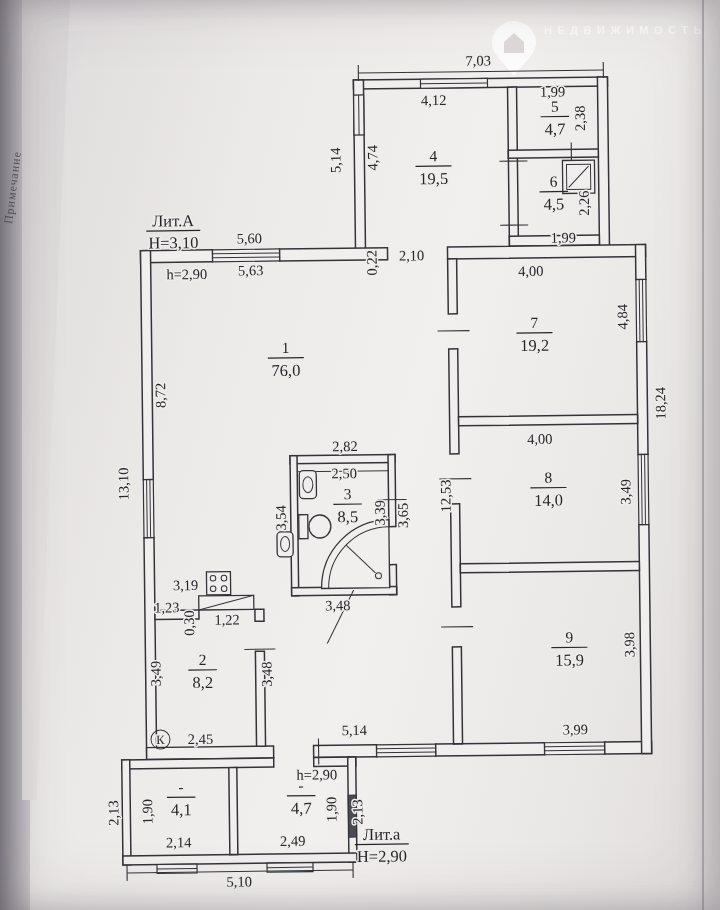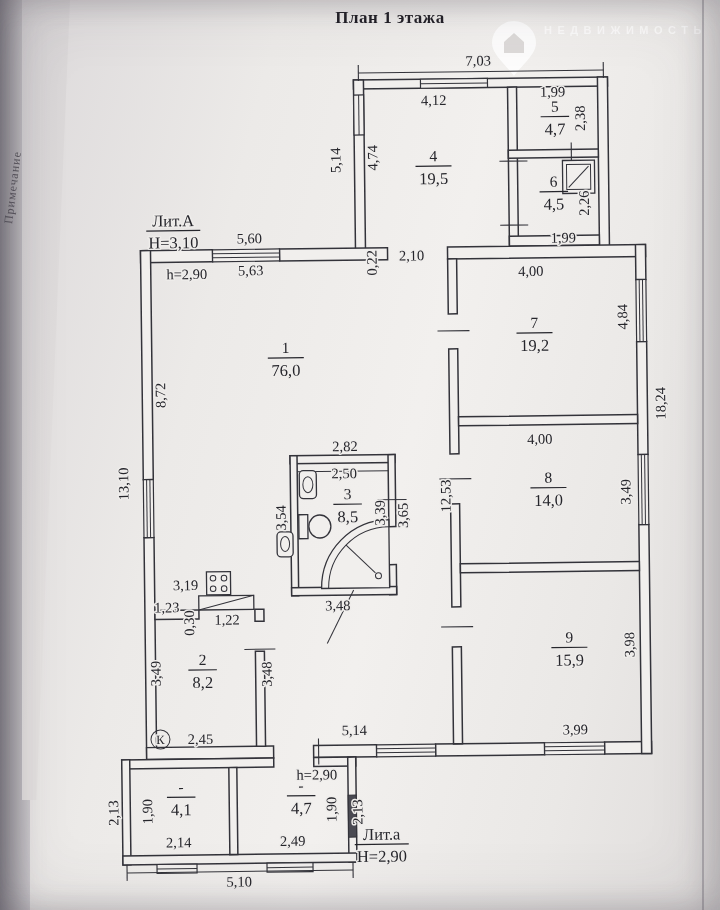--- a/index.html
+++ b/index.html
@@ -48,21 +48,20 @@
 </style>
 </head>
 <body>
 
 <div class="page">
   <div class="spine"></div>
   <div class="underpage"></div>
   <div class="side-label">Примечание</div>
   <div class="page-edge"></div>
 
-  <div class="title">План 1 этажа</div>
 
   <div class="watermark">
     <svg class="wm-icon" width="52" height="58" viewBox="0 0 52 58">
       <path d="M26,56 C16,43 4,34 4,23 a22,22 0 1 1 44,0 c0,11 -12,20 -22,33 Z" fill="rgba(255,255,255,0.8)"></path>
       <path d="M16,22 L26,13 L36,22 L36,33 L16,33 Z M22,33 L22,26 L30,26 L30,33 Z" fill="#dddad9"></path>
     </svg>
     <div class="wm-text">
       <span class="wm-tagline">НЕДВИЖИМОСТЬ</span>
     </div>
   </div>

